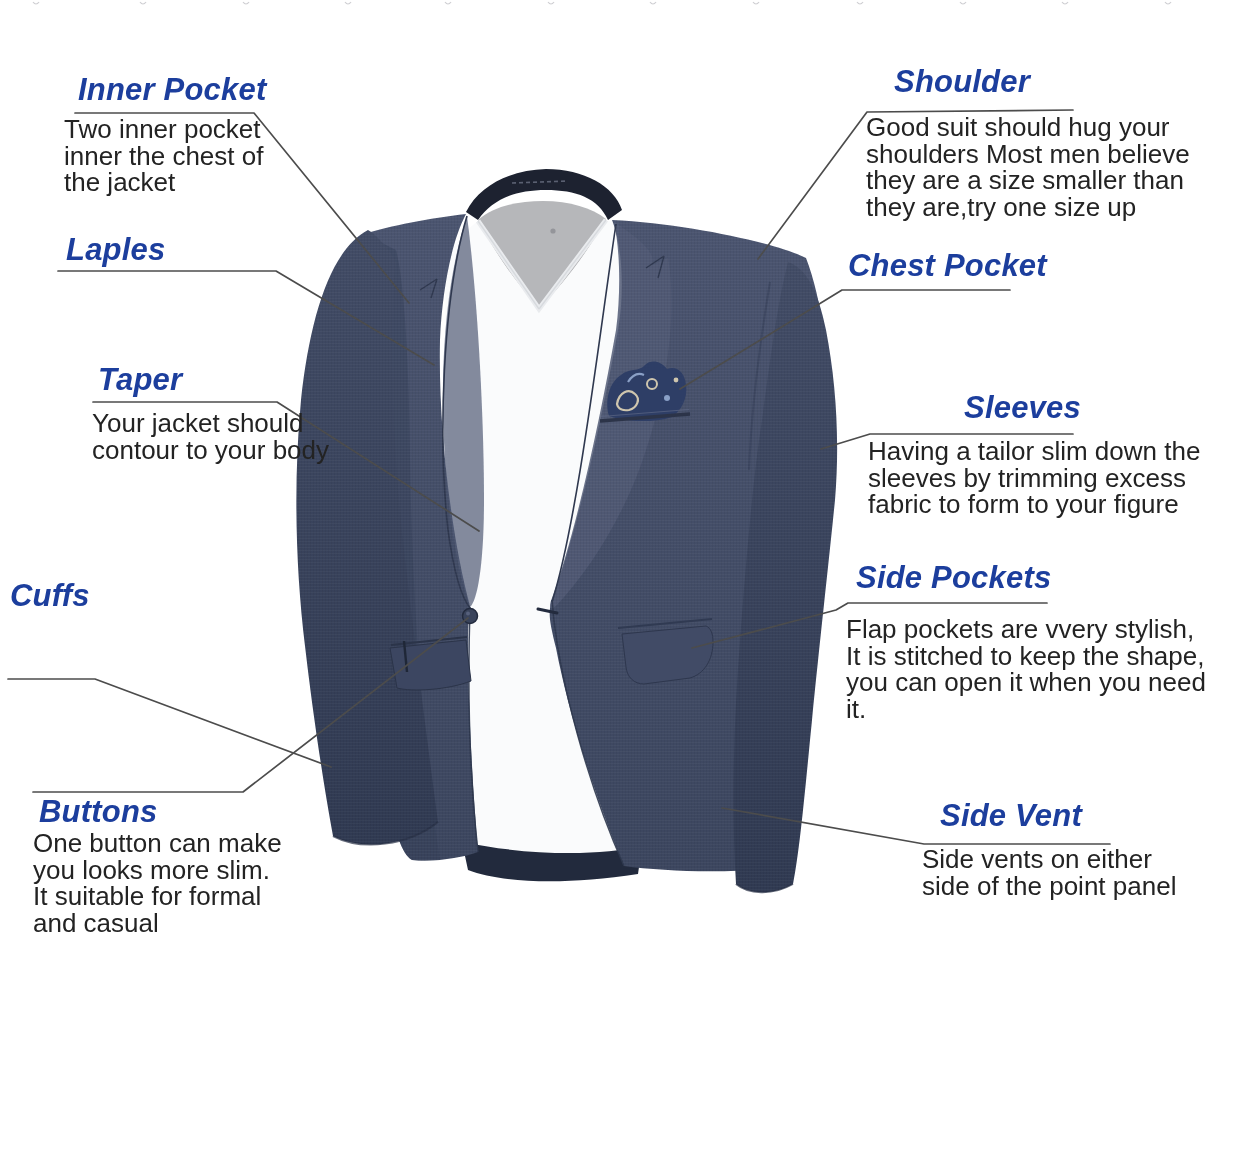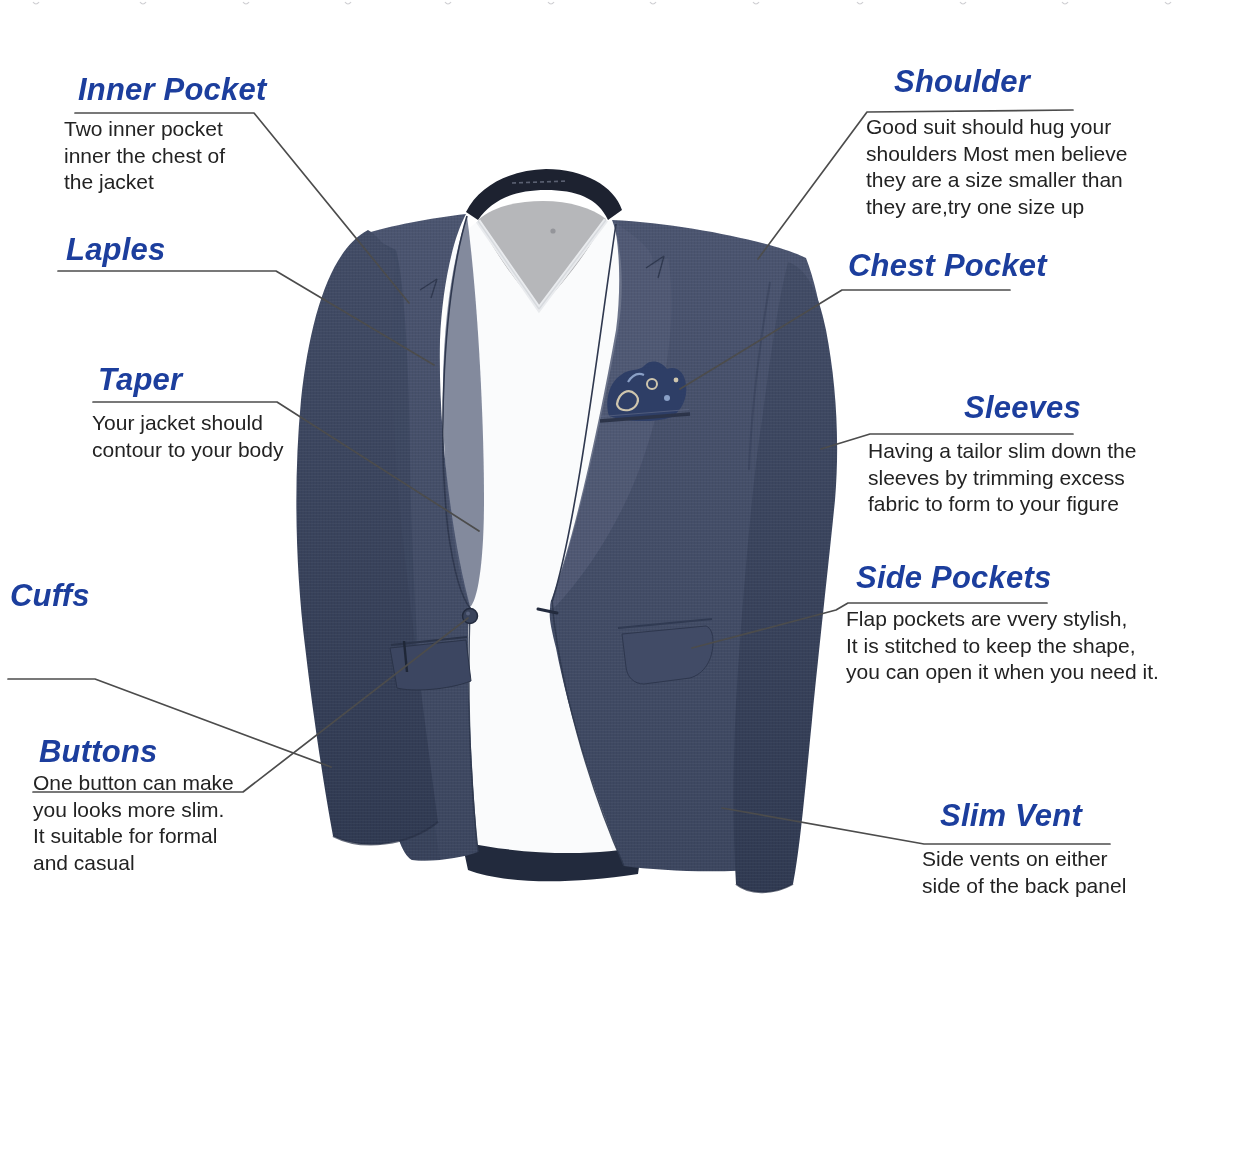--- a/index.html
+++ b/index.html
@@ -3,21 +3,21 @@
 <meta charset="utf-8">
 <style>
   html,body{margin:0;padding:0;background:#ffffff;}
   body{width:1240px;height:1149px;position:relative;overflow:hidden;
        font-family:"Liberation Sans",sans-serif;}
   .stage{position:absolute;left:0;top:0;width:1240px;height:1149px;}
   svg.figure{z-index:1;}
   .ann{position:absolute;z-index:3;}
   .ann h2{margin:0;font-style:italic;font-weight:700;font-size:31px;
           color:var(--heading-color,#1c3e9d);letter-spacing:.2px;}
-  .ann p{margin:0;font-size:21px;line-height:26.5px;font-weight:500;
+  .ann p{margin:0;font-size:26px;line-height:26.5px;font-weight:500;
          color:var(--body-color,#232323);white-space:pre-line;}
 </style>
 </head>
 <body>
 
 <svg class="stage figure" viewBox="0 0 1240 1149" aria-label="Navy blazer on mannequin over white v-neck t-shirt with paisley pocket square">
   <defs>
     <linearGradient id="gBody" x1="0" y1="0" x2="0" y2="1">
       <stop offset="0" style="stop-color:var(--c-jacket,#4b5570)"></stop>
       <stop offset="1" style="stop-color:var(--c-jacket-dark,#3c465f)"></stop>
@@ -158,21 +158,21 @@
 <div class="ann" style="left:92px;top:362px;width:300px">
   <h2 style="margin-left:6px">Taper</h2>
   <p style="margin-top:12px">Your jacket should
 contour to your body</p>
 </div>
 
 <div class="ann" style="left:6px;top:560px;width:345px">
   <h2 style="margin-top:18px;margin-left:4px">Cuffs</h2>
 </div>
 
-<div class="ann" style="left:33px;top:734px;width:260px">
+<div class="ann" style="left:33px;top:794px;width:260px">
   <h2 style="margin-left:6px">Buttons</h2>
   <p style="">One button can make
 you looks more slim.
 It suitable for formal
 and casual</p>
 </div>
 
 <div class="ann" style="left:866px;top:64px;width:335px">
   <h2 style="margin-left:28px">Shoulder</h2>
   <p style="margin-top:14px">Good suit should hug your
@@ -187,22 +187,22 @@
 
 <div class="ann" style="left:868px;top:390px;width:335px">
   <h2 style="margin-left:96px">Sleeves</h2>
   <p style="margin-top:12px">Having a tailor slim down the
 sleeves by trimming excess
 fabric to form to your figure</p>
 </div>
 
 <div class="ann" style="left:846px;top:560px;width:370px">
   <h2 style="margin-left:10px">Side Pockets</h2>
-  <p style="margin-top:10px">Flap pockets are vvery stylish,
+  <p style="margin-top:20px">Flap pockets are vvery stylish,
 It is stitched to keep the shape,
 you can open it when you need it.</p>
 </div>
 
 <div class="ann" style="left:922px;top:798px;width:300px">
-  <h2 style="margin-left:18px">Slim Vent</h2>
+  <h2 style="margin-left:18px">Side Vent</h2>
   <p style="margin-top:12px">Side vents on either
-side of the back panel</p>
+side of the point panel</p>
 </div>
 
 </body></html>

